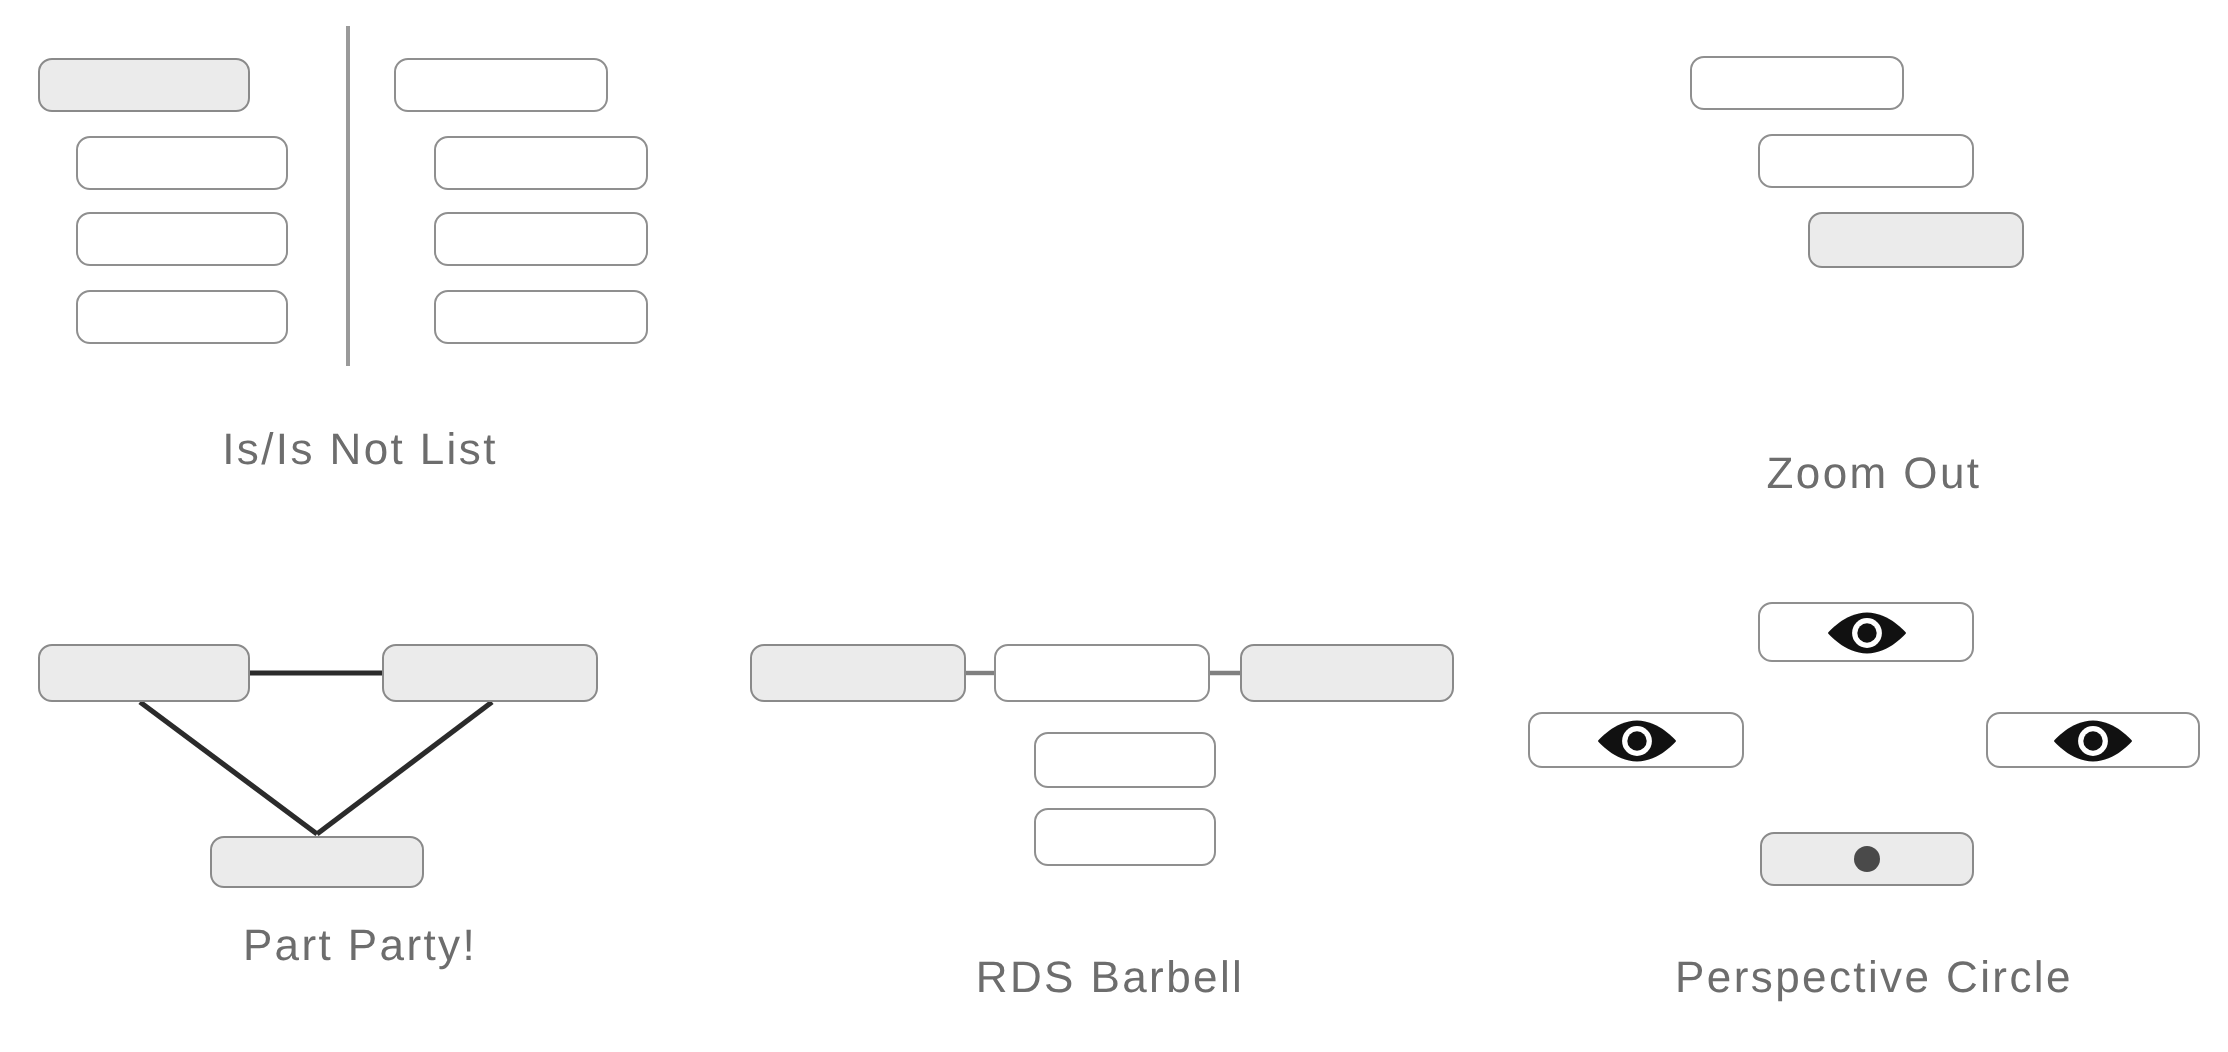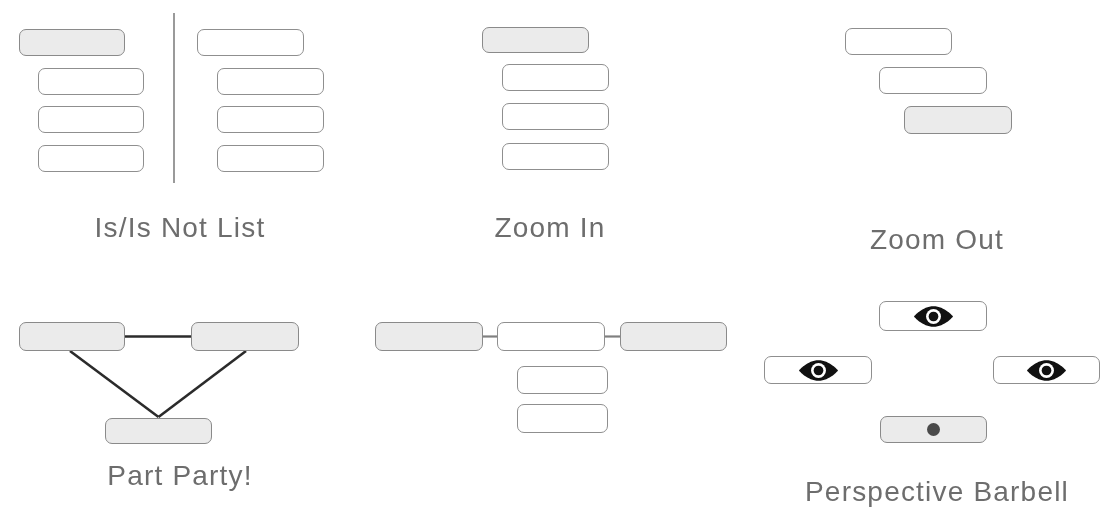--- a/index.html
+++ b/index.html
@@ -36,21 +36,21 @@
     position: absolute;
     width: 2px;
     background: #9a9a9a;
   }
   .panel-label {
     position: absolute;
     left: 0;
     right: 0;
     text-align: center;
     color: #6d6d6d;
-    font-size: 28px;
+    font-size: 22px;
     letter-spacing: 1.2px;
     white-space: nowrap;
   }
   .lines-svg {
     position: absolute;
     left: 0;
     top: 0;
     pointer-events: none;
   }
   .eye-svg {
@@ -74,27 +74,20 @@
     <div class="box" style="left:38px; top:106px; width:106px; height:27px;"></div>
     <div class="box" style="left:38px; top:145px; width:106px; height:27px;"></div>
     <div class="divider" style="left:173px; top:13px; height:170px;"></div>
     <div class="box" style="left:197px; top:29px; width:107px; height:27px;"></div>
     <div class="box" style="left:217px; top:68px; width:107px; height:27px;"></div>
     <div class="box" style="left:217px; top:106px; width:107px; height:27px;"></div>
     <div class="box" style="left:217px; top:145px; width:107px; height:27px;"></div>
     <div class="panel-label" style="top:212px;">Is/Is Not List</div>
   </div>
 
-  <div class="panel" style="left:350px; top:0; width:400px; height:260px;">
-    <div class="box gray" style="left:132px; top:27px; width:107px; height:26px;"></div>
-    <div class="box" style="left:152px; top:64px; width:107px; height:27px;"></div>
-    <div class="box" style="left:152px; top:103px; width:107px; height:27px;"></div>
-    <div class="box" style="left:152px; top:143px; width:107px; height:27px;"></div>
-    <div class="panel-label" style="top:212px;">Zoom In</div>
-  </div>
 
   <div class="panel" style="left:760px; top:0; width:354px; height:260px;">
     <div class="box" style="left:85px; top:28px; width:107px; height:27px;"></div>
     <div class="box" style="left:119px; top:67px; width:108px; height:27px;"></div>
     <div class="box gray" style="left:144px; top:106px; width:108px; height:28px;"></div>
     <div class="panel-label" style="top:212px;margin-top:12px;">Zoom Out</div>
   </div>
 
   <div class="panel" style="left:0; top:270px; width:360px; height:256px;">
     <svg class="lines-svg" width="360" height="256" viewBox="0 0 360 256">
@@ -111,20 +104,21 @@
   <div class="panel" style="left:360px; top:270px; width:390px; height:256px;">
     <svg class="lines-svg" width="390" height="256" viewBox="0 0 390 256">
       <line x1="122" y1="66.5" x2="138" y2="66.5" stroke="#808080" stroke-width="2.2"></line>
       <line x1="244" y1="66.5" x2="261" y2="66.5" stroke="#808080" stroke-width="2.2"></line>
     </svg>
     <div class="box gray" style="left:15px; top:52px; width:108px; height:29px;"></div>
     <div class="box" style="left:137px; top:52px; width:108px; height:29px;"></div>
     <div class="box gray" style="left:260px; top:52px; width:107px; height:29px;"></div>
     <div class="box" style="left:157px; top:96px; width:91px; height:28px;"></div>
     <div class="box" style="left:157px; top:134px; width:91px; height:29px;"></div>
+    <div class="panel-label" style="top:206px;">RDS Barbell</div>
   </div>
 
   <div class="panel" style="left:760px; top:270px; width:354px; height:256px;">
     <div class="box" style="left:119px; top:31px; width:108px; height:30px;">
       <svg class="eye-svg" width="41" height="21" viewBox="0 0 44 22">
         <path d="M22 0 C10 0 1 11 1 11 C1 11 10 22 22 22 C34 22 43 11 43 11 C43 11 34 0 22 0 Z" fill="#111111"></path>
         <circle cx="22" cy="11" r="8" fill="#ffffff"></circle>
         <circle cx="22" cy="11" r="5.2" fill="#111111"></circle>
       </svg>
     </div>
@@ -138,16 +132,16 @@
     <div class="box" style="left:233px; top:86px; width:107px; height:28px;">
       <svg class="eye-svg" width="41" height="21" viewBox="0 0 44 22">
         <path d="M22 0 C10 0 1 11 1 11 C1 11 10 22 22 22 C34 22 43 11 43 11 C43 11 34 0 22 0 Z" fill="#111111"></path>
         <circle cx="22" cy="11" r="8" fill="#ffffff"></circle>
         <circle cx="22" cy="11" r="5.2" fill="#111111"></circle>
       </svg>
     </div>
     <div class="box gray" style="left:120px; top:146px; width:107px; height:27px;">
       <span class="dot"></span>
     </div>
-    <div class="panel-label" style="top:206px;">Perspective Barbell</div>
+    <div class="panel-label" style="top:206px;">Perspective Circle</div>
   </div>
 
 </div>
 
 </body></html>

